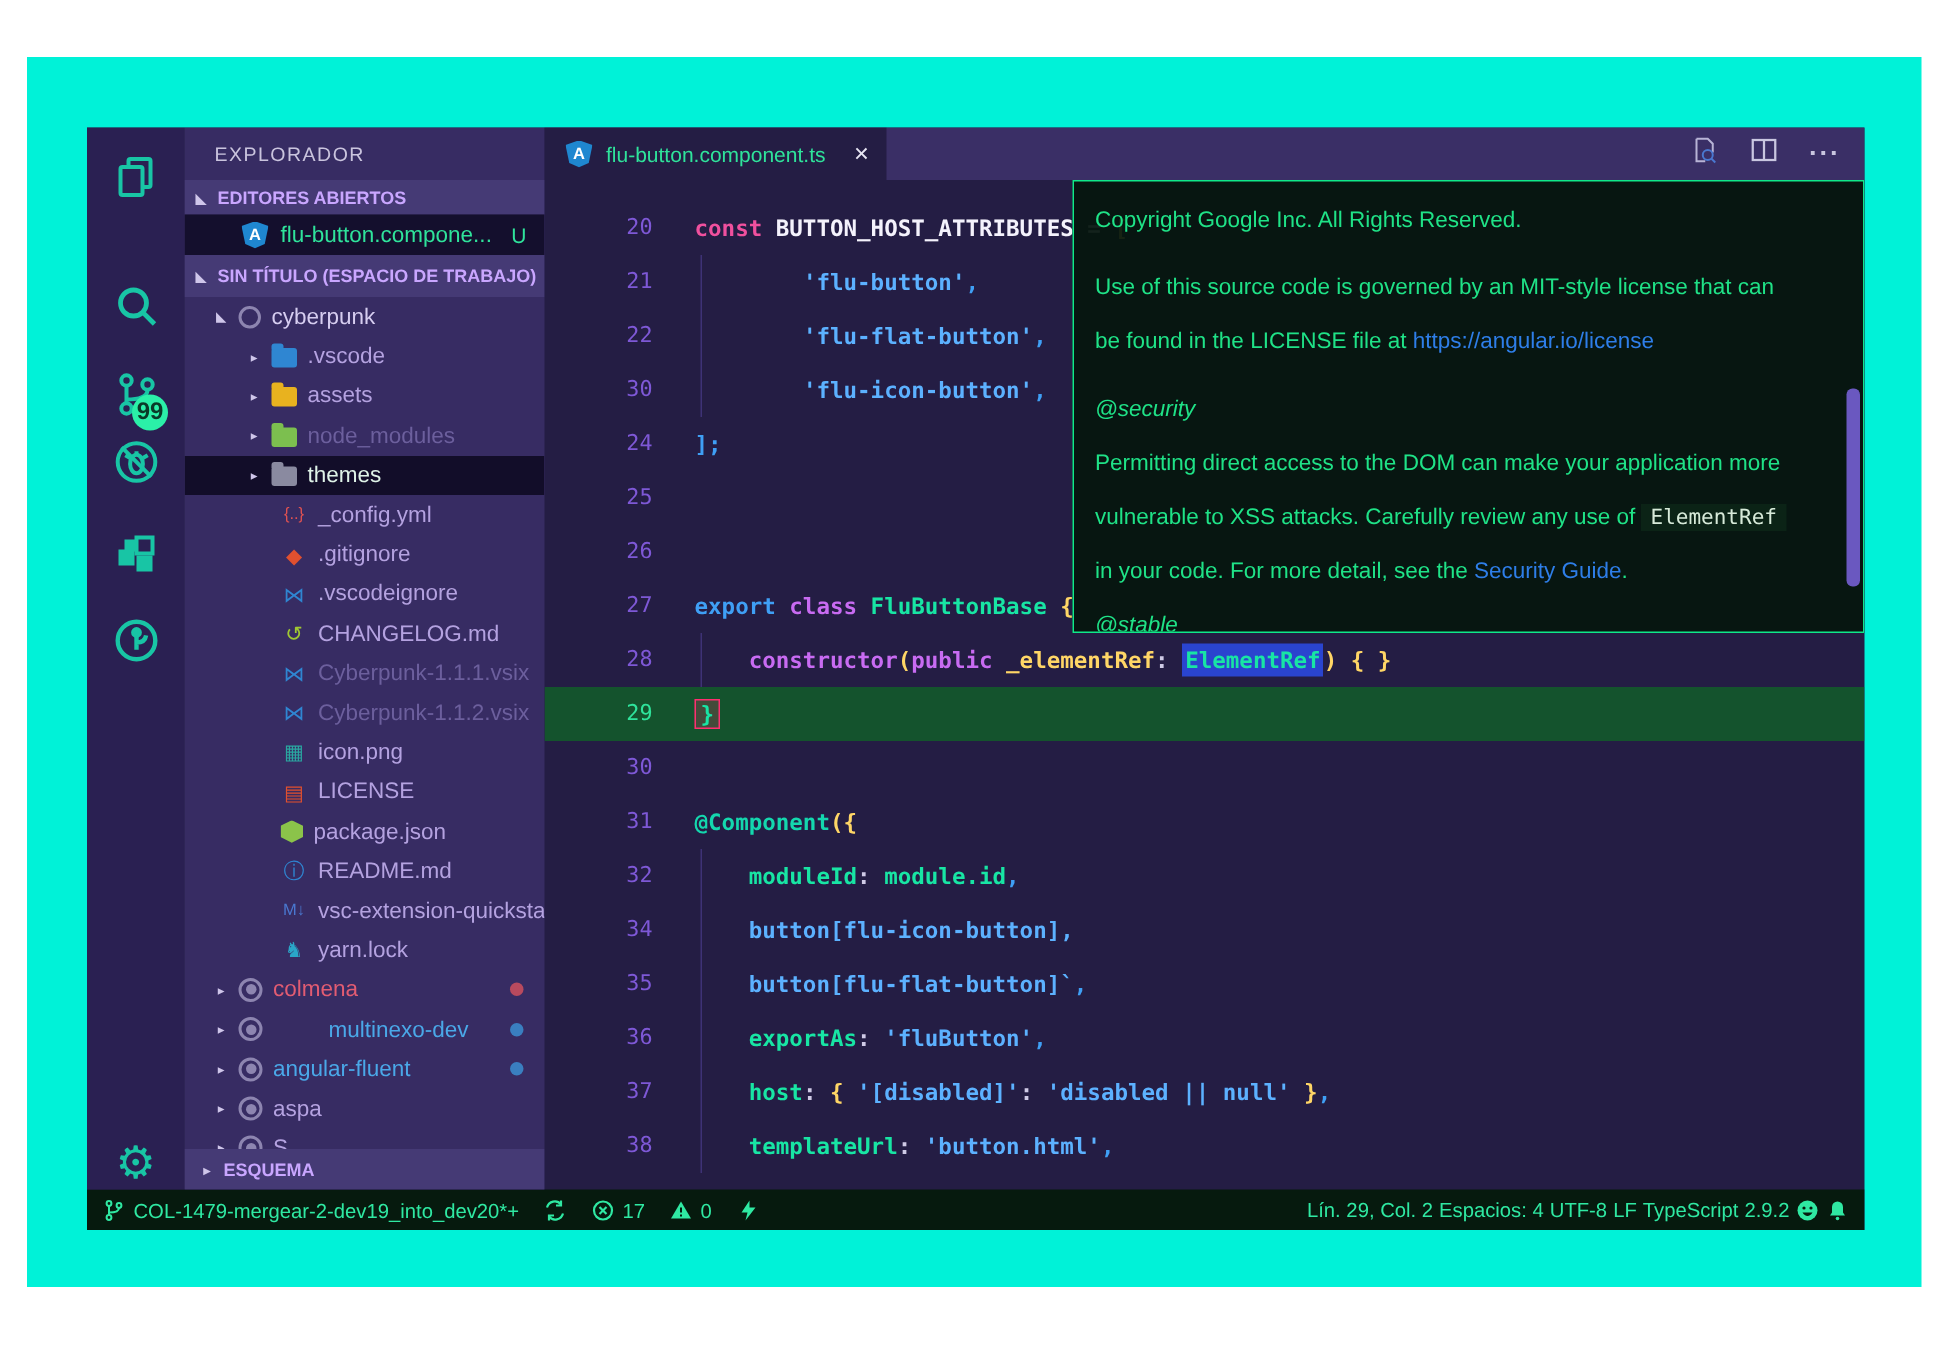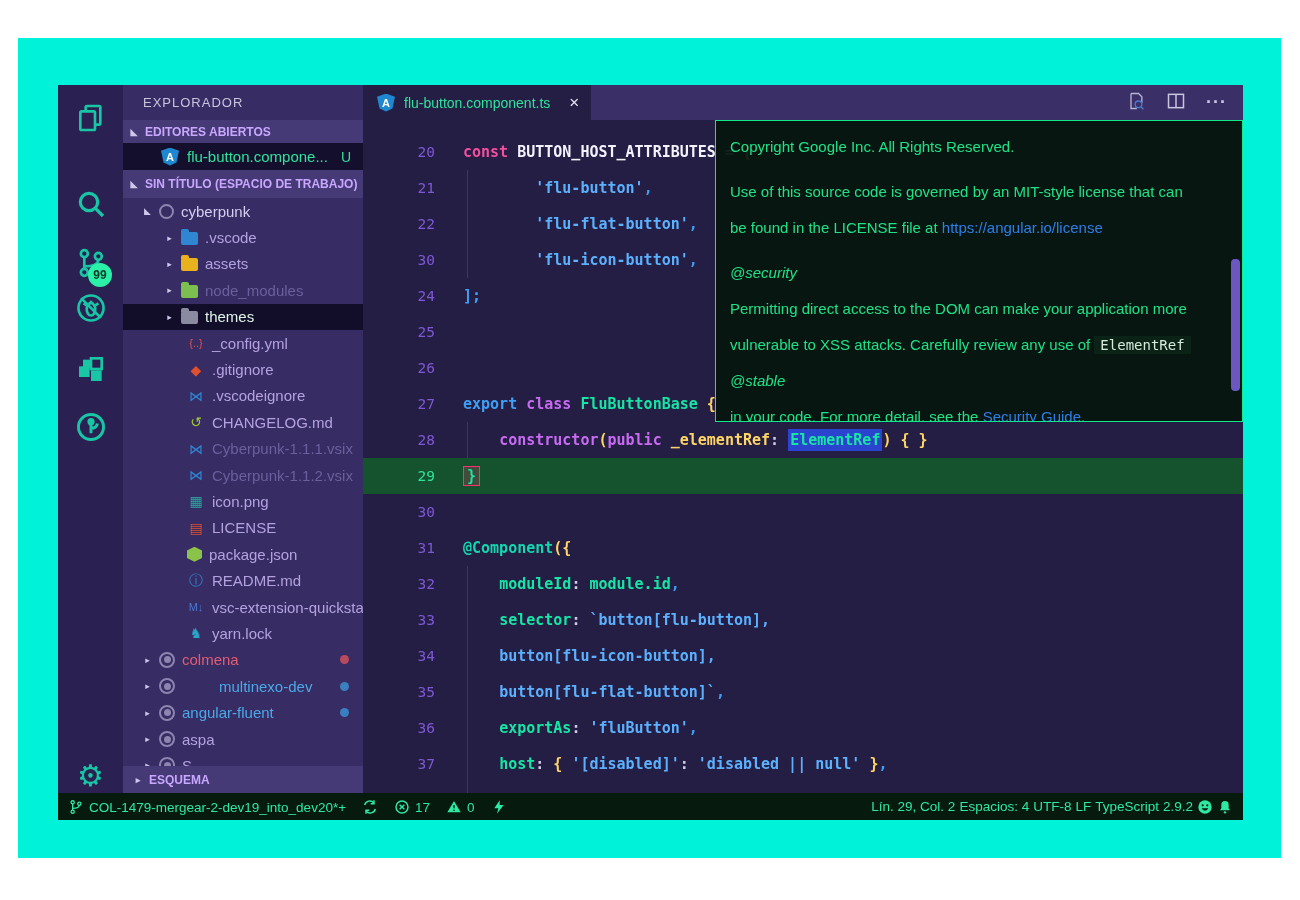--- a/index.html
+++ b/index.html
@@ -9,21 +9,21 @@
   .window{position:absolute;left:40px;top:47px;width:1185px;height:735px;background:#241d44;
           display:flex;flex-direction:column;overflow:hidden;}
   .win-body{flex:1;display:flex;min-height:0;}
 
   
   .activitybar{width:65px;background:#2a2052;position:relative;flex:none;}
   .ab-icon{position:absolute;left:50%;transform:translateX(-50%);width:36px;height:36px;
            color:#18c5a5;display:flex;align-items:center;justify-content:center;}
   .ab-icon svg{width:32px;height:32px;}
   .ab-badge{position:absolute;width:24px;height:24px;border-radius:50%;background:#2bf0a8;
-            color:#0a3a28;font-size:12px;font-weight:bold;display:flex;align-items:center;
+            color:#0a3a28;font-size:16px;font-weight:bold;display:flex;align-items:center;
             justify-content:center;left:30px;}
   .ab-gear{font-size:30px;line-height:30px;}
 
   
   .sidebar{width:240px;background:#372c63;position:relative;flex:none;overflow:hidden;color:#b4a2e0;}
   .side-title{height:35px;display:flex;align-items:center;padding-left:20px;font-size:13px;
               letter-spacing:1px;color:#cac4de;}
   .sec-head{height:23px;background:#453a75;display:flex;align-items:center;gap:6px;
             padding-left:6px;font-size:12px;font-weight:bold;color:#c9a6ff;}
   .sec-head.ws{height:28px;}
@@ -360,25 +360,20 @@
                   <span class="num">31</span>
                   <span class="code"><span class="t-dec">@Component</span><span class="t-pb">({</span></span>
                 </div>
                 <div class="cl">
                   <span class="guide"></span>
                   <span class="num">32</span>
                   <span class="code"><span class="t-op">    </span><span class="t-prop">moduleId</span><span class="t-op">: </span><span class="t-prop">module.id</span><span class="t-pc">,</span></span>
                 </div>
                 <div class="cl">
                   <span class="guide"></span>
-                  <span class="num">33</span>
-                  <span class="code"><span class="t-op">    </span><span class="t-prop">selector</span><span class="t-op">: </span><span class="t-str">`button[flu-button],</span></span>
-                </div>
-                <div class="cl">
-                  <span class="guide"></span>
                   <span class="num">34</span>
                   <span class="code"><span class="t-op">    </span><span class="t-str">button[flu-icon-button],</span></span>
                 </div>
                 <div class="cl">
                   <span class="guide"></span>
                   <span class="num">35</span>
                   <span class="code"><span class="t-op">    </span><span class="t-str">button[flu-flat-button]`</span><span class="t-pc">,</span></span>
                 </div>
                 <div class="cl">
                   <span class="guide"></span>
@@ -397,22 +392,22 @@
                 </div>
               </div>
             <div class="tooltip" id="tooltip">
               <div class="tt-scroll"></div>
             <div class="tt-line"><span>Copyright Google Inc. All Rights Reserved.</span></div>
                 <div class="tt-line tt-gap"><span>Use of this source code is governed by an MIT-style license that can</span></div>
                 <div class="tt-line"><span>be found in the LICENSE file at </span><span class="tt-link">https://angular.io/license</span></div>
                 <div class="tt-line tt-gap"><span class="tt-em">@security</span></div>
                 <div class="tt-line"><span>Permitting direct access to the DOM can make your application more</span></div>
                 <div class="tt-line"><span>vulnerable to XSS attacks. Carefully review any use of </span><span class="tt-code">ElementRef</span></div>
+                <div class="tt-line"><span>in your code. For more detail, see the </span><span class="tt-link">Security Guide</span><span>.</span></div>
                 <div class="tt-line"><span class="tt-em">@stable</span></div>
-                <div class="tt-line"><span>in your code. For more detail, see the </span><span class="tt-link">Security Guide</span><span>.</span></div>
               </div>
           </div>
         </div>
       </div>
 
       <div class="statusbar">
         <span class="sb-item">
           <svg viewBox="0 0 24 24" fill="none" stroke="currentColor" stroke-width="2">
             <circle cx="7" cy="5" r="2.4"></circle>
               <circle cx="7" cy="19" r="2.4"></circle>

